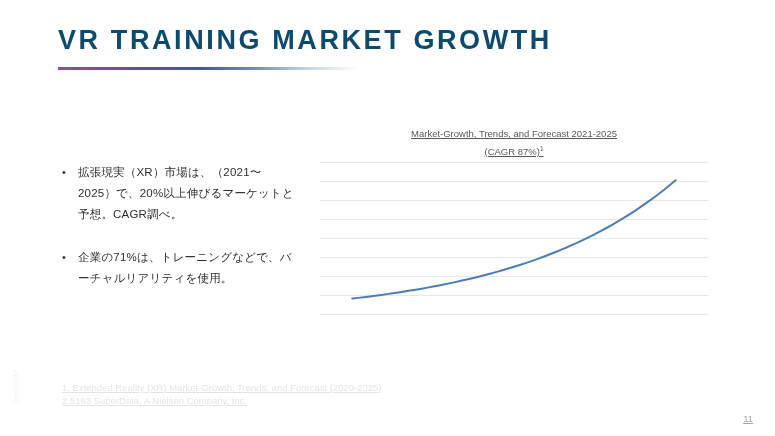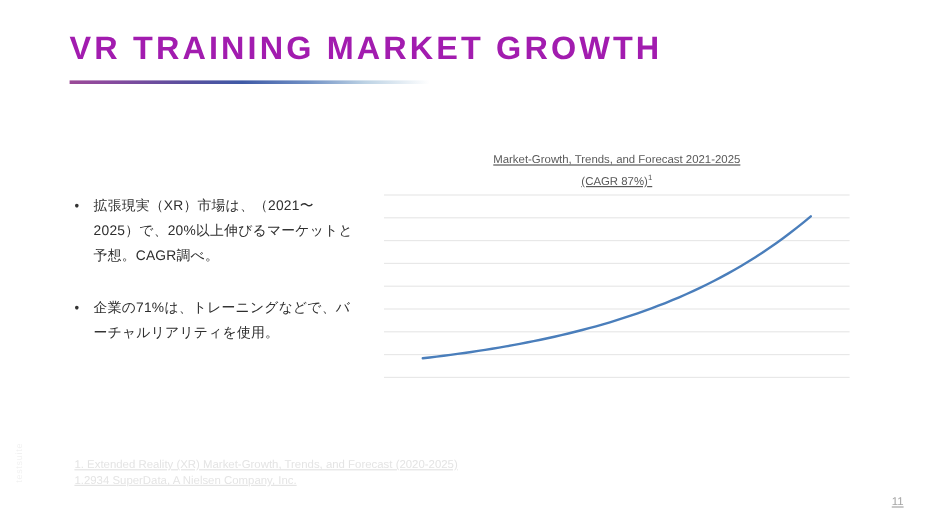--- a/index.html
+++ b/index.html
@@ -22,21 +22,21 @@
   }
 
   
   .title {
     position: absolute;
     left: 58px;
     top: 25px;
     font-size: 27px;
     font-weight: bold;
     letter-spacing: 2.6px;
-    color: #a21caf;
+    color: #0c4a6e;
     white-space: nowrap;
   }
   .title-rule {
     position: absolute;
     left: 58px;
     top: 67px;
     width: 300px;
     height: 3px;
     background: linear-gradient(to right,
       #9b4a97 0%,
@@ -209,19 +209,19 @@
       <svg viewBox="0 0 388 155" preserveAspectRatio="none">
         <polyline id="series-path" fill="none" stroke="#4a7ebb" stroke-width="2" stroke-linecap="round" stroke-linejoin="round" points="32.33,136.55 38.11,135.88 43.88,135.18 49.65,134.46 55.43,133.71 61.20,132.93 66.98,132.13 72.75,131.30 78.52,130.43 84.30,129.54 90.07,128.61 95.85,127.65 101.62,126.66 107.39,125.62 113.17,124.55 118.94,123.45 124.71,122.30 130.49,121.11 136.26,119.88 142.04,118.60 147.81,117.28 153.58,115.91 159.36,114.49 165.13,113.02 170.90,111.49 176.68,109.91 182.45,108.27 188.23,106.57 194.00,104.81 199.77,102.98 205.55,101.08 211.32,99.12 217.10,97.08 222.87,94.97 228.64,92.78 234.42,90.51 240.19,88.16 245.96,85.73 251.74,83.20 257.51,80.59 263.29,77.87 269.06,75.06 274.83,72.15 280.61,69.13 286.38,66.00 292.15,62.76 297.93,59.40 303.70,55.92 309.48,52.31 315.25,48.56 321.02,44.69 326.80,40.67 332.57,36.50 338.35,32.19 344.12,27.71 349.89,23.07 355.67,18.27"></polyline>
       </svg>
     </div>
 
 
   </div>
 
   <div class="footnotes">
     <span class="footnote">1. Extended Reality (XR) Market-Growth, Trends, and Forecast (2020-2025)</span>
-    <span class="footnote">1.2934 SuperData, A Nielsen Company, Inc.</span>
+    <span class="footnote">2.5163 SuperData, A Nielsen Company, Inc.</span>
   </div>
 
   <div class="page-number">11</div>
   <div class="side-mark">testsuite</div>
 
 </div>
 
 </body></html>

